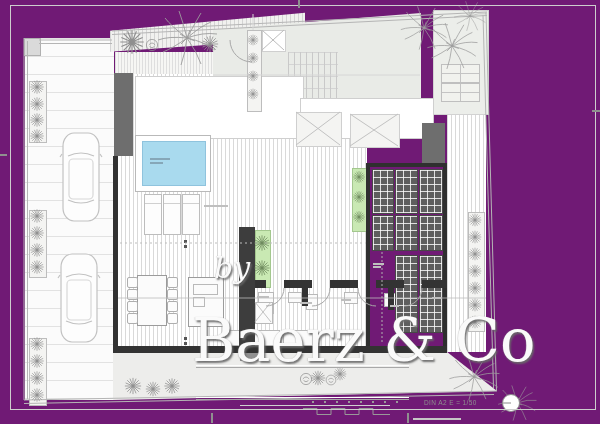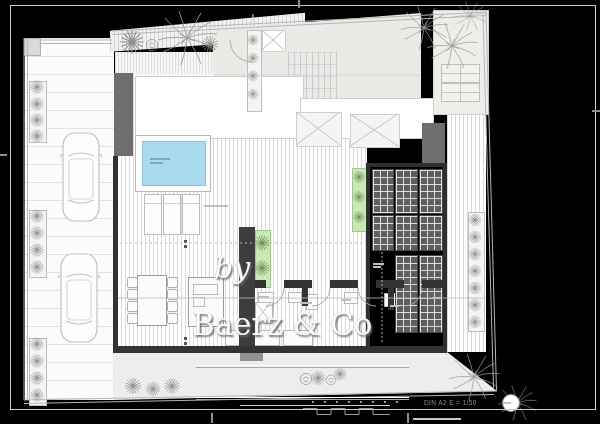--- a/index.html
+++ b/index.html
@@ -1,21 +1,21 @@
 <!DOCTYPE html>
 <html style="--wall-dark: #333333; --wall-mid: #6e6e6e; --pergola-panel: #5e5e5e; --pool-water: #a9daee; --planter-green: #c9e9b3; --building-fill: #e9ebe7; --garden-fill: #ededeb;"><head>
 <meta charset="utf-8">
 <style>
   :root{
     --wall-dark:#333333; --wall-mid:#6e6e6e; --pergola-panel:#5e5e5e;
     --pool-water:#a9daee; --planter-green:#c9e9b3; --building-fill:#e9ebe7;
     --garden-fill:#ededeb;
   }
   html,body{margin:0;padding:0;background:#ffffff;}
-  #sheet{position:relative;width:600px;height:424px;background:#000000;overflow:hidden;
+  #sheet{position:relative;width:600px;height:424px;background:#701a75;overflow:hidden;
          font-family:"Liberation Sans",sans-serif;}
   .abs{position:absolute;}
   .stripesV{background:repeating-linear-gradient(90deg,#d9d9d9 0 1px,#ffffff 1px 4px);}
   .stripesVs{background:repeating-linear-gradient(90deg,#dedede 0 1px,#f6f6f4 1px 3px);}
   .stripesVt{background:repeating-linear-gradient(90deg,#d4d4d4 0 1px,#f1f1ef 1px 4px);}
   .stripesH{background:repeating-linear-gradient(#e2e2e2 0 1px,#fbfbfb 1px 18px);}
   .whitebox{background:#ffffff;border:1px solid #cfcfcf;}
   .darkwall{background:var(--wall-dark);}
   .midwall{background:var(--wall-mid);}
   .green{background:var(--planter-green);border:1px solid #a3c78e;}
@@ -249,21 +249,21 @@
   <div class="sm" style="left:373px;top:263px;width:11px;"></div>
   <div class="sm" style="left:373px;top:266px;width:8px;"></div>
   <div class="sm" style="left:257px;top:296px;width:12px;"></div>
   <div class="sm" style="left:300px;top:302px;width:12px;"></div>
   <div class="sm" style="left:341px;top:299px;width:10px;"></div>
   <div class="sm" style="left:390px;top:305px;width:9px;"></div>
   <div class="sm" style="left:432px;top:297px;width:10px;"></div>
   <div class="sm" style="left:413px;top:418px;width:48px;background:#c6c6c6;"></div>
 
   <div class="wm" style="left:214px;top:250px;font-size:30px;font-style:italic;">by</div>
-  <div class="wm" style="left:192px;top:306px;font-size:31px;">Baerz &amp; Co</div>
+  <div class="wm" style="left:192px;top:306px;font-size:59px;">Baerz &amp; Co</div>
   <div class="wmrule" style="left:196px;top:365px;width:213px;"></div>
   <div class="wmrule" style="left:196px;top:397px;width:213px;"></div>
 
   <div class="note" style="left:424px;top:399px;width:90px;">DIN A2 E = 1/50</div>
 
   <div class="frame"></div>
   <div class="tick" style="left:298px;top:0;width:2px;height:8px;"></div>
   <div class="tick" style="left:211px;top:413px;width:2px;height:10px;"></div>
   <div class="tick" style="left:407px;top:413px;width:2px;height:10px;"></div>
   <div class="tick" style="left:0;top:154px;width:7px;height:2px;"></div>

